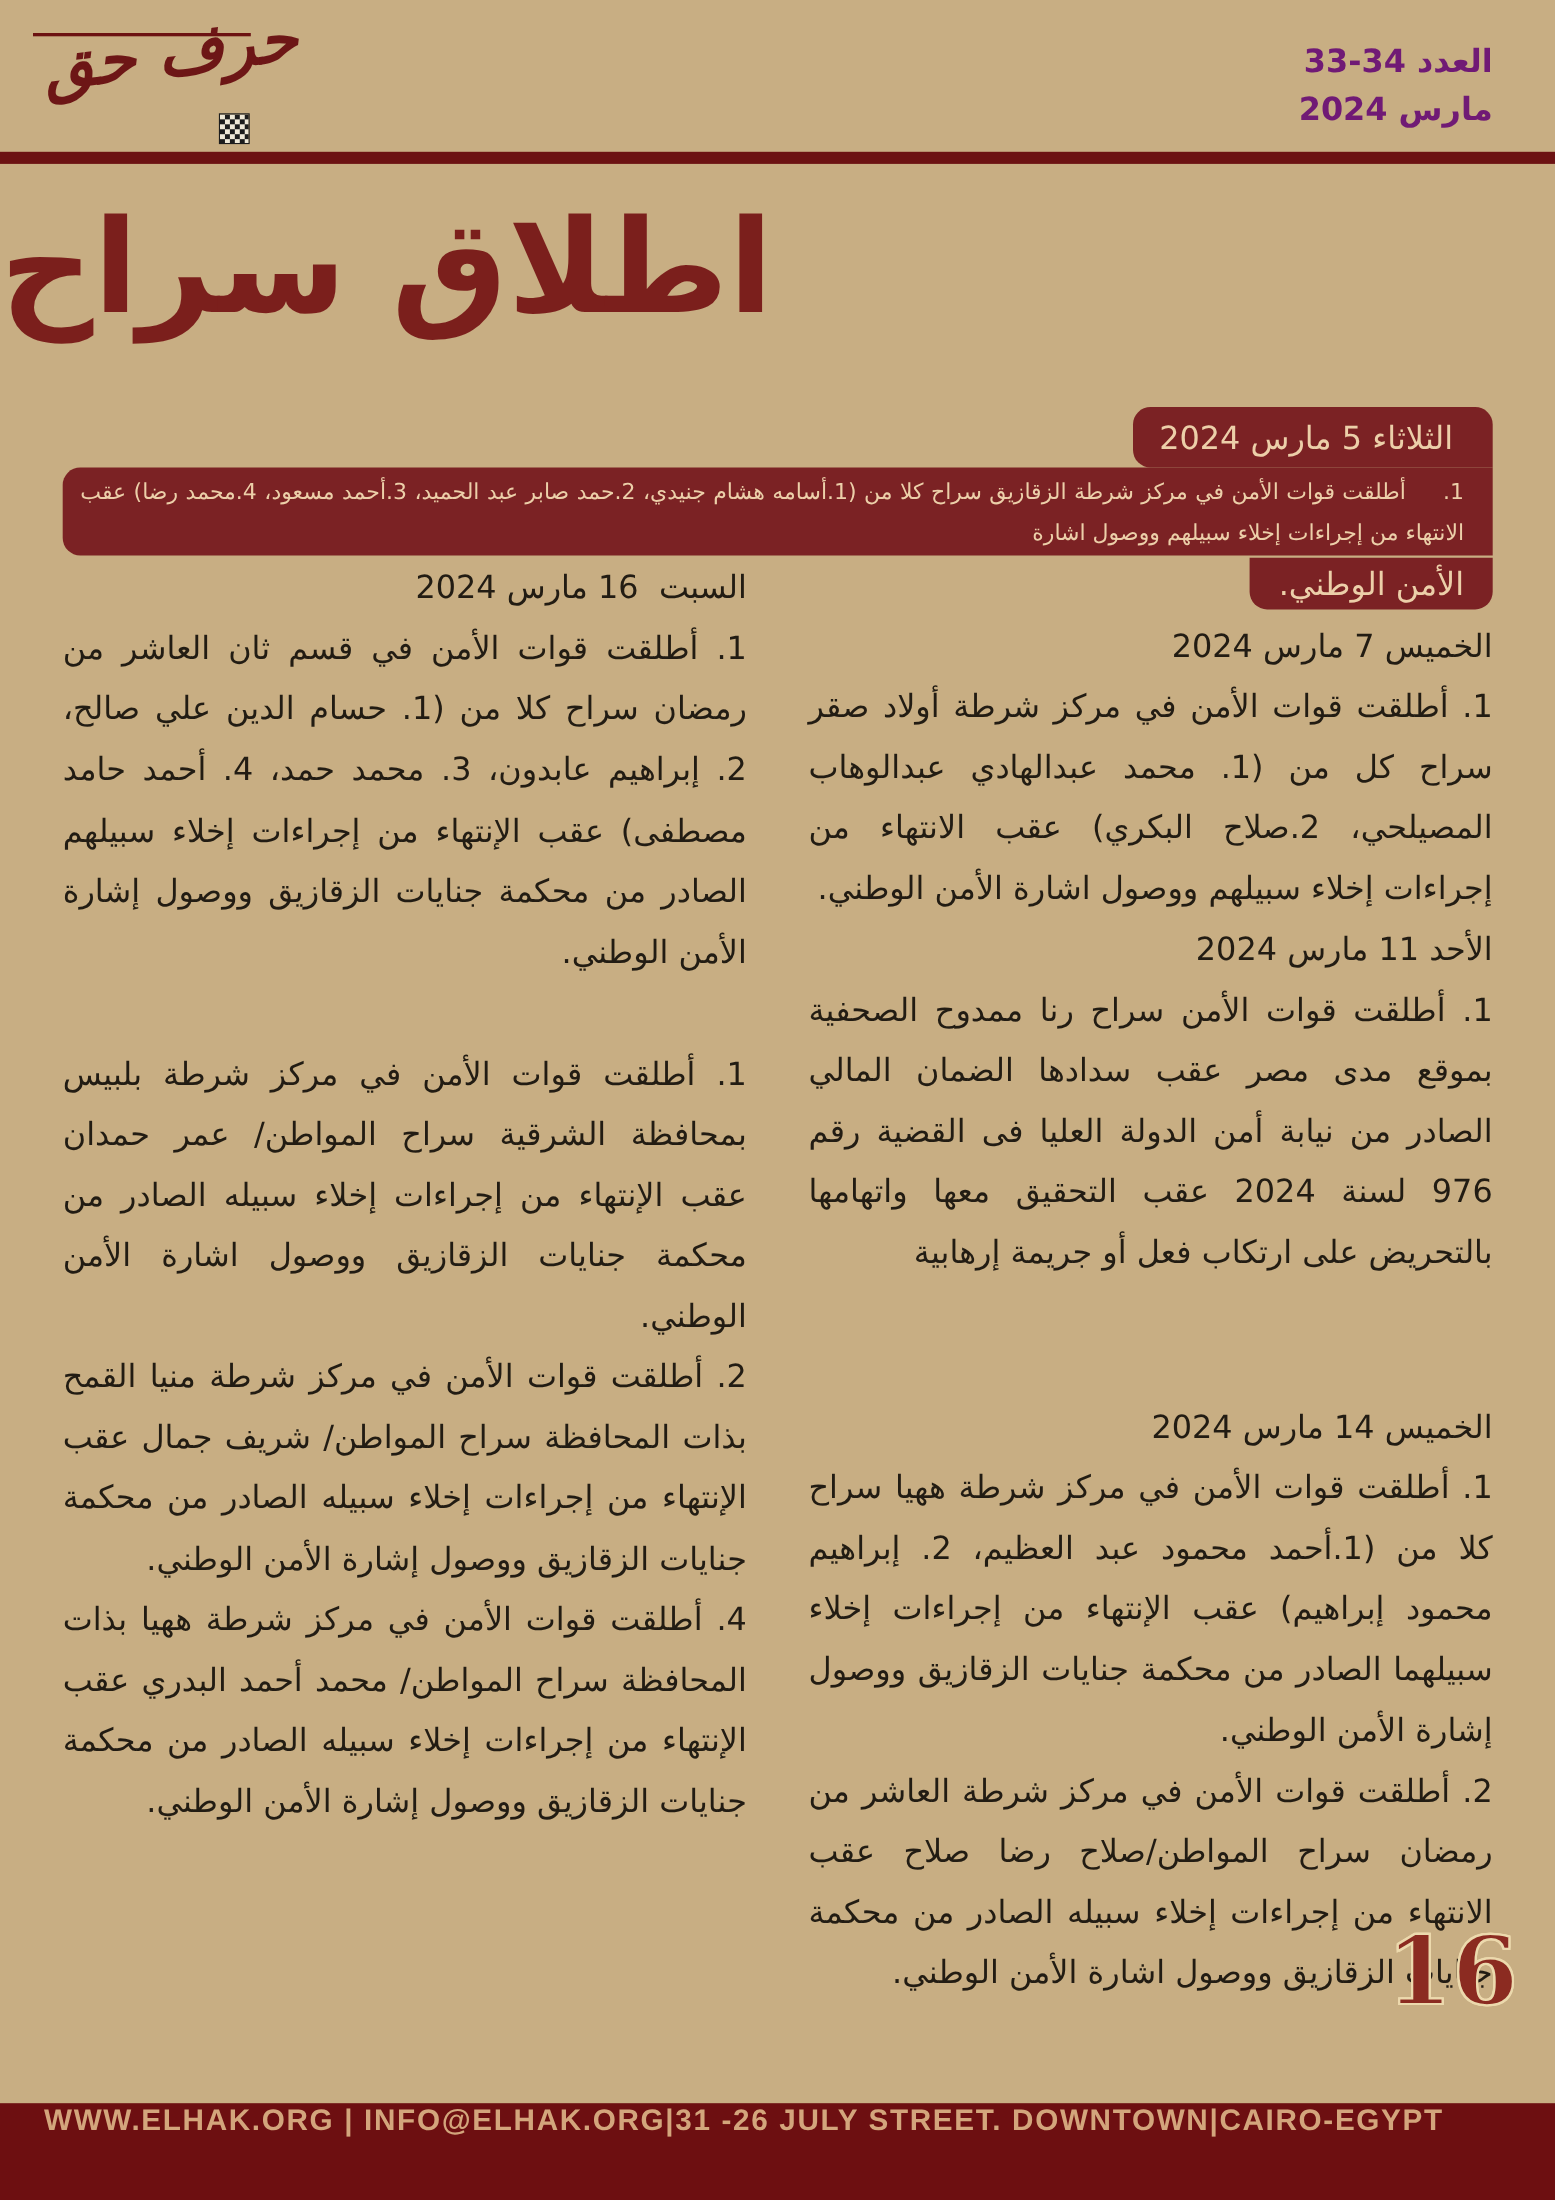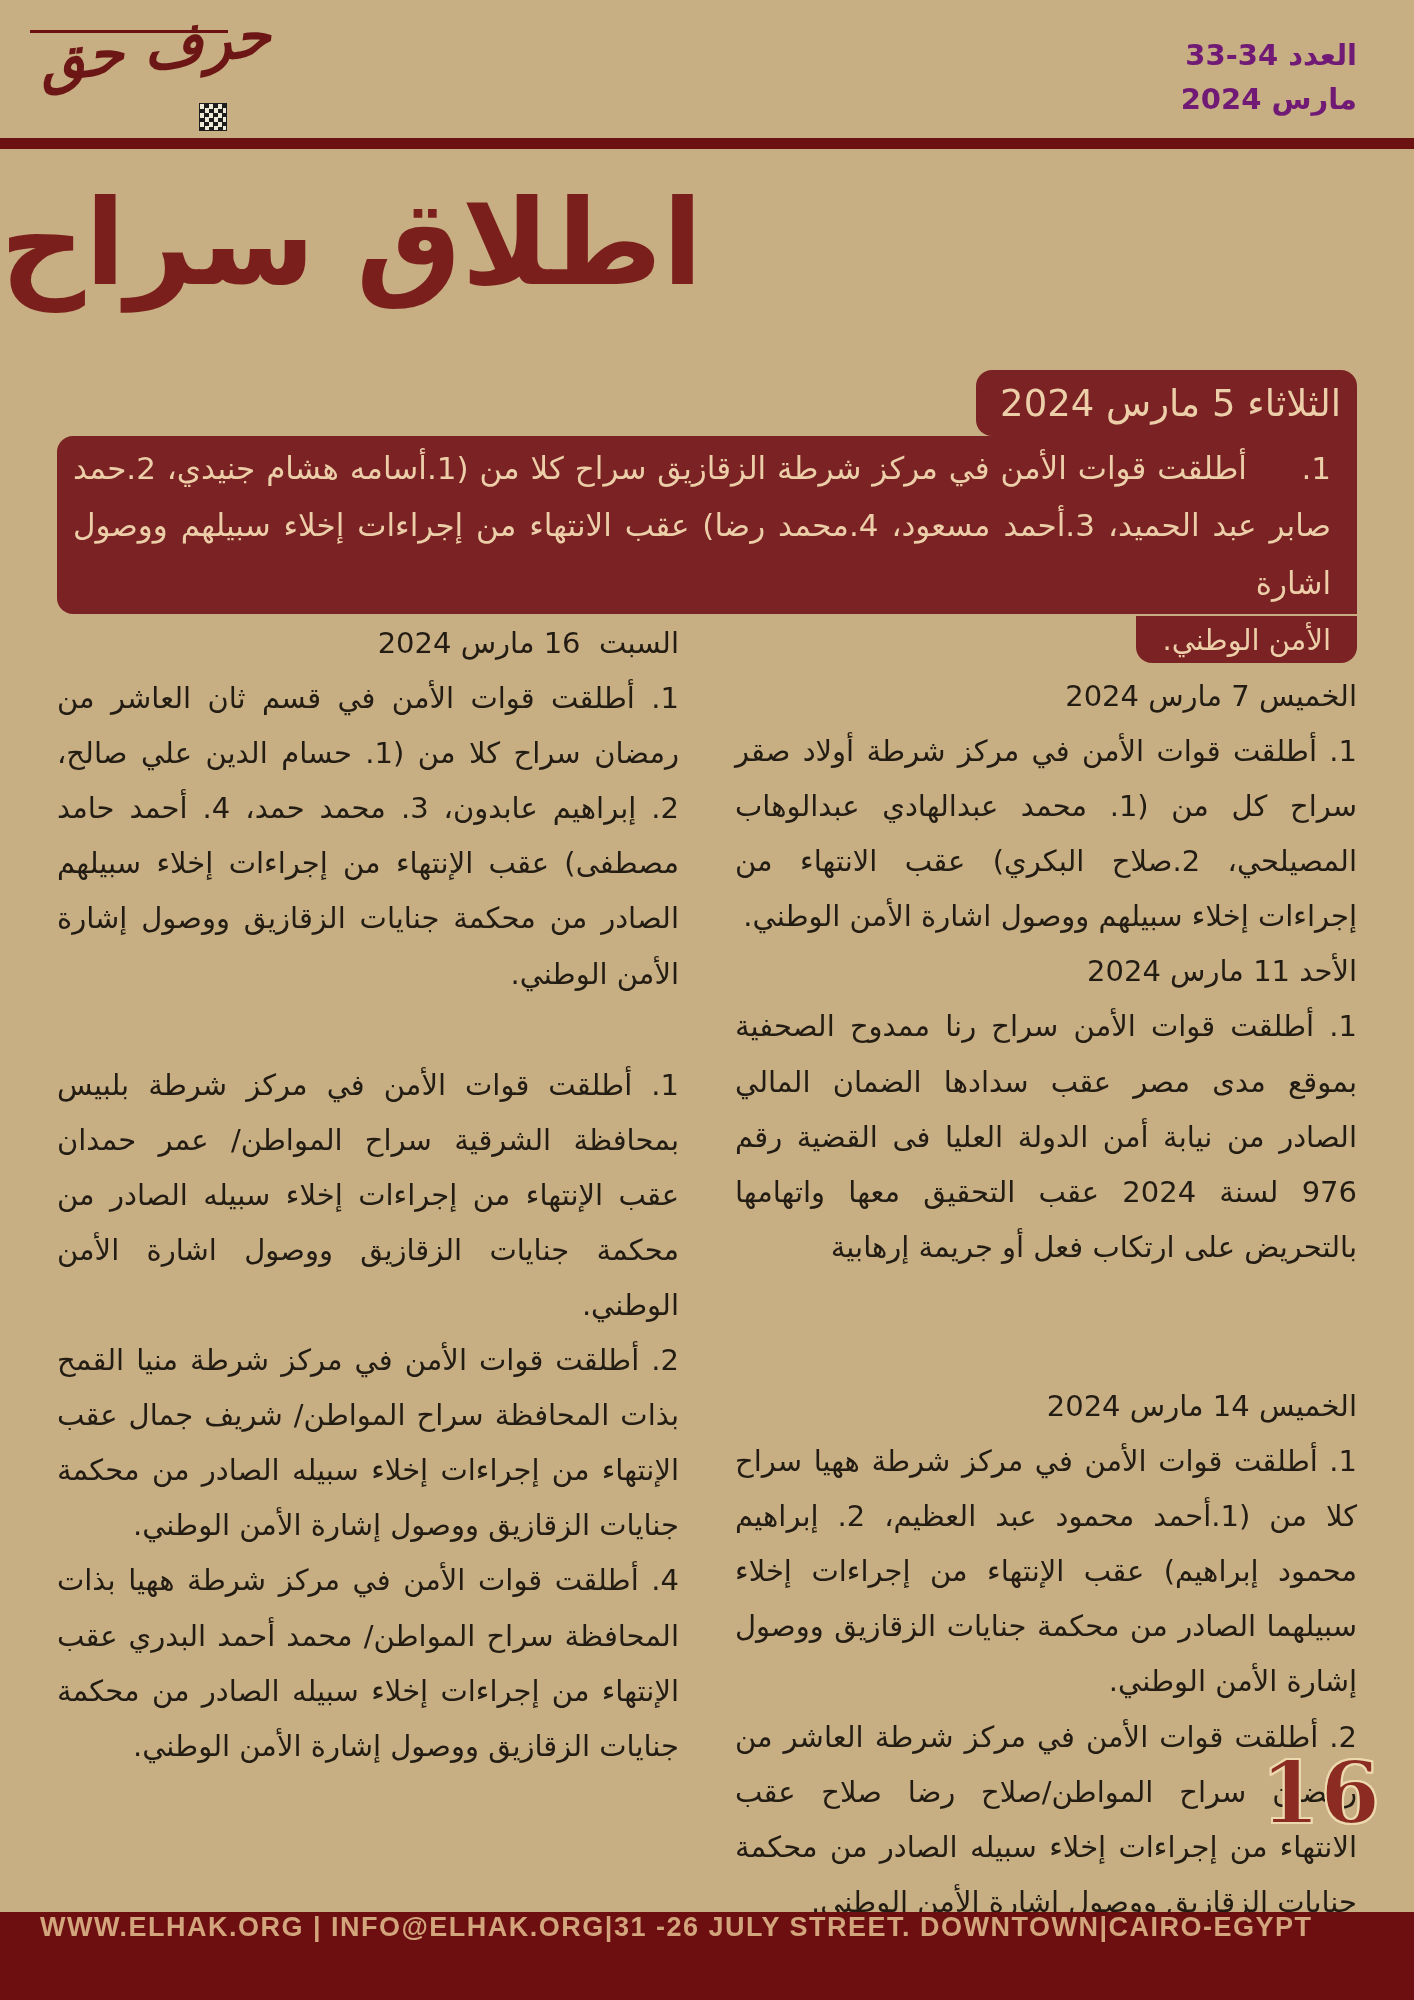--- a/index.html
+++ b/index.html
@@ -64,27 +64,27 @@
     color:var(--maroon,#7b1f1c);
     line-height:1.5;
     margin-top:6px;
   }
   
   .lead{margin:38px 57px 0 57px;}
   .lead-daterow{text-align:right;}
   .lead-date{
     display:inline-block;
     background:var(--box-bg,#7b2224); color:var(--box-text,#eccfa9);
-    font-size:37px; line-height:1.35;
-    padding:9px 16px 7px 24px;
+    font-size:29px; line-height:1.35;
+    padding:9px 36px 7px 24px;
     border-radius:16px 16px 0 16px;
   }
   .lead-body{
     background:var(--box-bg,#7b2224); color:var(--box-text,#eccfa9);
-    font-size:31px; line-height:1.85;
+    font-size:20px; line-height:1.85;
     padding:4px 26px 2px 16px;
     border-radius:16px 0 0 16px;
     text-align:justify; text-align-last:right;
   }
   .lead-tail{
     display:inline-block;
     background:var(--box-bg,#7b2224); color:var(--box-text,#eccfa9);
     font-size:29px; line-height:1.55;
     padding:2px 26px 0 26px;
     border-radius:0 0 16px 16px;

